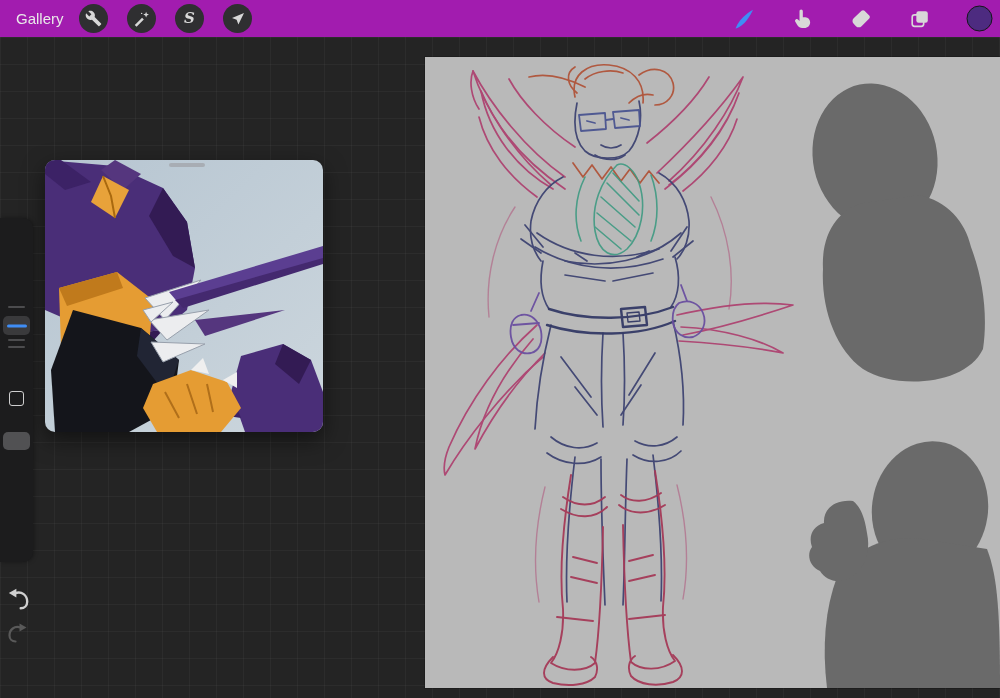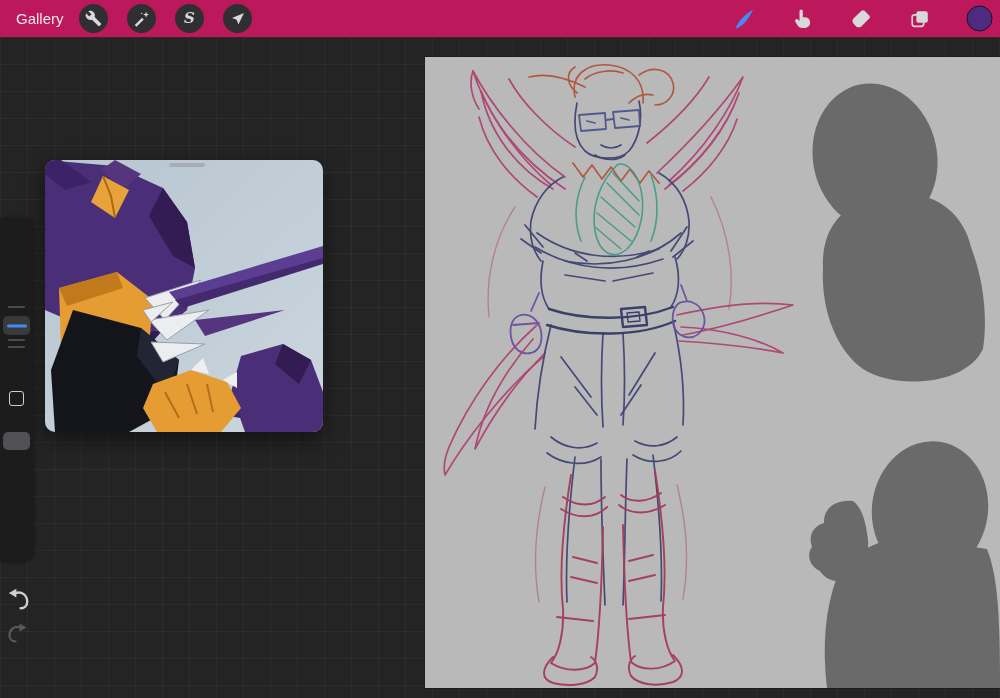--- a/index.html
+++ b/index.html
@@ -1,21 +1,21 @@
 <!DOCTYPE html>
 <html><head>
 <meta charset="utf-8">
 <style>
   html,body{margin:0;padding:0;}
   body{width:1000px;height:698px;overflow:hidden;background:#242424;
        font-family:"Liberation Sans",sans-serif;-webkit-font-smoothing:antialiased;}
   .app{position:relative;width:1000px;height:698px;}
 
   
-  .topbar{position:absolute;top:0;left:0;width:1000px;height:37px;background:#be185d;z-index:50;}
+  .topbar{position:absolute;top:0;left:0;width:1000px;height:37px;background:#a21caf;z-index:50;}
   .gallery{position:absolute;left:16px;top:0;height:37px;line-height:37px;color:#e9e9e9;
            font-size:15px;cursor:pointer;}
   .tbtn{position:absolute;top:4px;width:29px;height:29px;border:none;padding:0;margin:0;
         background:none;cursor:pointer;display:flex;align-items:center;justify-content:center;}
   .tbtn.circle{background:#2f2f31;border-radius:50%;}
   .sel-glyph{color:#d8d8d8;font-family:"DejaVu Serif",serif;font-style:italic;
              font-weight:bold;font-size:15px;line-height:1;}
   .color-btn{position:absolute;top:5px;width:27px;height:27px;border:none;padding:0;background:none;cursor:pointer;}
 
   

